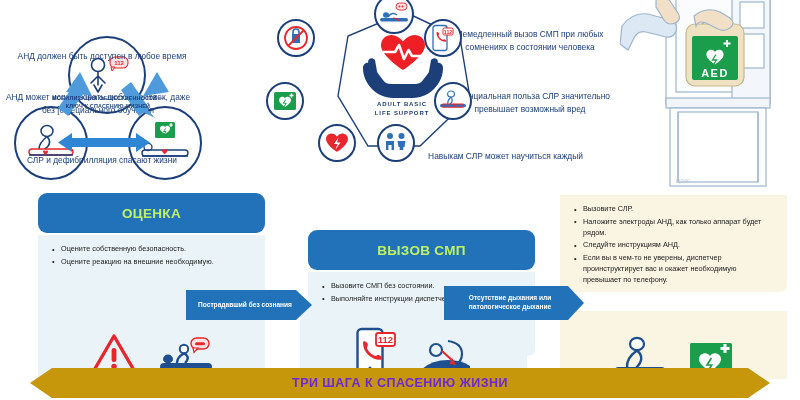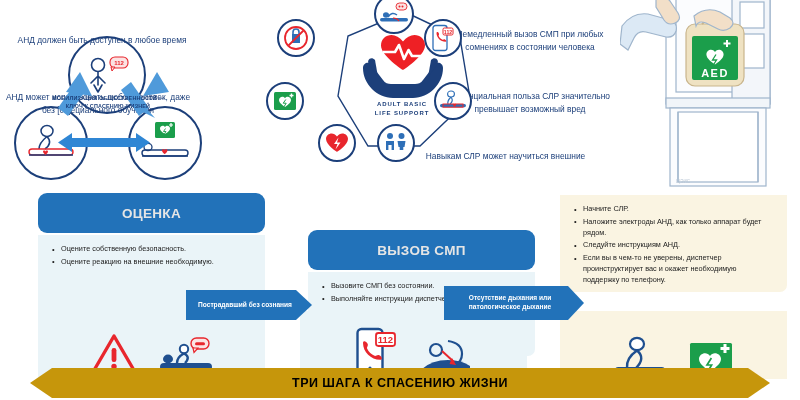--- a/index.html
+++ b/index.html
@@ -52,21 +52,21 @@
   #flow { position:absolute; left:0; top:193px; width:800px; height:207px; }
 
   .panel { position:absolute; top:0; width:227px; }
   #panel-1 { left:38px; }
   #panel-2 { left:308px;margin-top:37px; }
   #panel-3 { left:560px; }
 
   .panel-header {
     height:40px; border-radius:9px; background:#2272b9;
     display:flex; align-items:center; justify-content:center;
-    color:#e5e5e5; font-weight:bold; font-size:13.5px; letter-spacing:.3px;
+    color:#bef264; font-weight:bold; font-size:13.5px; letter-spacing:.3px;
   }
   .panel-body {
     margin-top:2px; padding:9px 16px 4px 14px; min-height:84px;
     border-bottom-left-radius:7px; border-bottom-right-radius:7px;
   }
   #panel-1 .panel-body { background:#eaf4f8; }
   #panel-2 .panel-body { background:#eaf4f8; }
   #panel-3 .panel-body { background:#faf4e2; }
   .panel-body ul { list-style:none; }
   .panel-body li {
@@ -97,21 +97,21 @@
     display:flex; align-items:center; justify-content:center; text-align:center;
     color:#fff; font-size:6.6px; font-weight:bold; line-height:1.35;
     padding-right:12px; padding-left:4px;
   }
 
   
   #banner { position:absolute; left:30px; top:175px; width:740px; height:30px; z-index:6; }
   #banner-label {
     position:absolute; left:0; top:0; width:100%; height:100%;
     display:flex; align-items:center; justify-content:center;
-    color:#000000; font-weight:bold; font-size:12.5px; letter-spacing:.45px;
+    color:#6d28d9; font-weight:bold; font-size:12.5px; letter-spacing:.45px;
   }
 </style>
 </head>
 <body>
 
 <div id="root">
 
   <div id="triangle-diagram">
 
     <svg class="tri-arrow" style="left:0;top:0;width:215px;height:175px;" viewBox="0 0 215 175">
@@ -248,26 +248,27 @@
       <path d="M10 36c0 16 14 30 30 30h20c16 0 30-14 30-30 0-5-6-7-8.5-3L70 48c-2 3-5 4-8 4H38c-3 0-6-1-8-4L18.5 33C16 29 10 31 10 36z" fill="#1c3f7a"></path>
       <path d="M22 28c-4-4-9 0-6 5l9 12" fill="#1c3f7a"></path>
       <path d="M78 28c4-4 9 0 6 5l-9 12" fill="#1c3f7a"></path>
     </svg>
 
     <div id="hub-center-label">
       <div>ADULT BASIC</div>
       <div>LIFE SUPPORT</div>
     </div>
 
-    <div class="hub-text c" style="left:-192px;top:48px;width:178px;">АНД должен быть доступен в любое время</div>
+    <div class="hub-text c" style="left:-192px;top:64px;width:178px;">АНД должен быть доступен в любое время</div>
     <div class="hub-text c" style="left:-200px;top:105px;width:186px;">АНД может использовать любой человек, даже без [сп]ециального обучения</div>
+    <div class="hub-text c" style="left:-192px;top:168px;width:178px;">СЛР и дефибрилляция спасают жизни</div>
 
     <div class="hub-text c" style="left:235px;top:42px;width:180px;">Немедленный вызов СМП при любых сомнениях в состоянии человека</div>
     <div class="hub-text c" style="left:235px;top:104px;width:180px;">Потенциальная польза СЛР значительно превышает возможный вред</div>
-    <div class="hub-text c" style="left:218px;top:164px;width:165px;">Навыкам СЛР может научиться внешние</div>
+    <div class="hub-text c" style="left:218px;top:164px;width:165px;">Навыкам СЛР может научиться каждый</div>
   </div>
 
   <div id="aed-illustration">
     <svg width="180" height="196" viewBox="0 0 180 196">
       <g stroke="#9fb5cc" stroke-width="1.2" fill="#ffffff">
         <rect x="46" y="2" width="104" height="108"></rect>
         <rect x="56" y="2" width="84" height="96" fill="#fbfcfe"></rect>
         <rect x="112" y="2" width="38" height="108" fill="#f3f6fa"></rect>
         <rect x="120" y="8" width="24" height="26" fill="#ffffff"></rect>
         <rect x="120" y="40" width="24" height="34" fill="#ffffff"></rect>
@@ -351,24 +352,24 @@
         <circle cx="18" cy="15" r="6" fill="none" stroke="#1f4f8f" stroke-width="2.2"></circle>
         <path d="M30 6 q14 2 14 13 q0 8 -8 12" fill="none" stroke="#1f4f8f" stroke-width="2.2"></path>
         <path d="M24 16 L36 27" stroke="#e8262d" stroke-width="2" fill="none"></path>
         <polygon points="34,23 38,30 31.5,29" fill="#e8262d"></polygon>
       </svg>
     </div>
 
     <div class="panel" id="panel-3">
       <div class="panel-body">
         <ul>
-          <li>Начните СЛР.</li>
+          <li>Вызовите СЛР.</li>
           <li>Наложите электроды АНД, как только аппарат будет рядом.</li>
           <li>Следуйте инструкциям АНД.</li>
-          <li>Если вы в чем-то не уверены, диспетчер проинструктирует вас и окажет необходимую поддержку по телефону.</li>
+          <li>Если вы в чем-то не уверены, диспетчер проинструктирует вас и окажет необходимую превышает по телефону.</li>
         </ul>
       </div>
     </div>
     <div class="panel-icons" style="left:560px;top:136px;">
       <svg width="52" height="46" viewBox="0 0 52 46">
         <ellipse cx="23" cy="9" rx="7" ry="6.2" fill="#fff" stroke="#1f4f8f" stroke-width="2.2"></ellipse>
         <path d="M23 15.5 Q12 23 13 33" stroke="#1f4f8f" stroke-width="2.4" fill="none"></path>
         <path d="M23 15.5 Q32 23 22 33" stroke="#1f4f8f" stroke-width="2.4" fill="none"></path>
         <rect x="1" y="33" width="50" height="7" rx="3.5" fill="none" stroke="#1f4f8f" stroke-width="2.2"></rect>
         <path d="M19 35c0-2 3.2-2 3.2 0.4 0-2.4 3.2-2.4 3.2-0.4 0 2.2-3.2 4.4-3.2 4.4s-3.2-2.2-3.2-4.4z" fill="#e8262d"></path>

